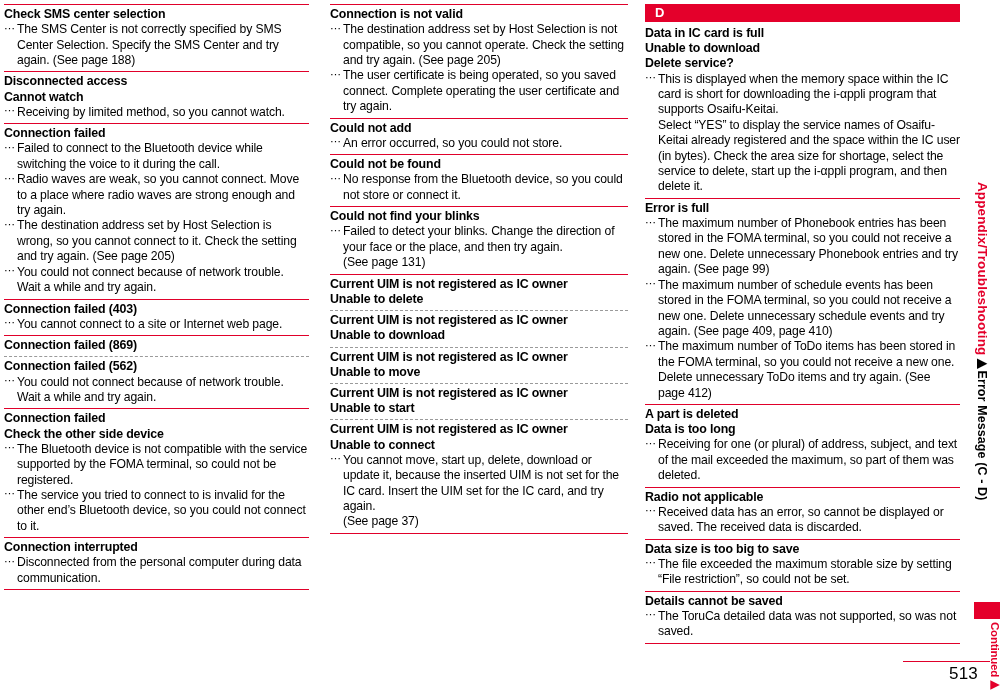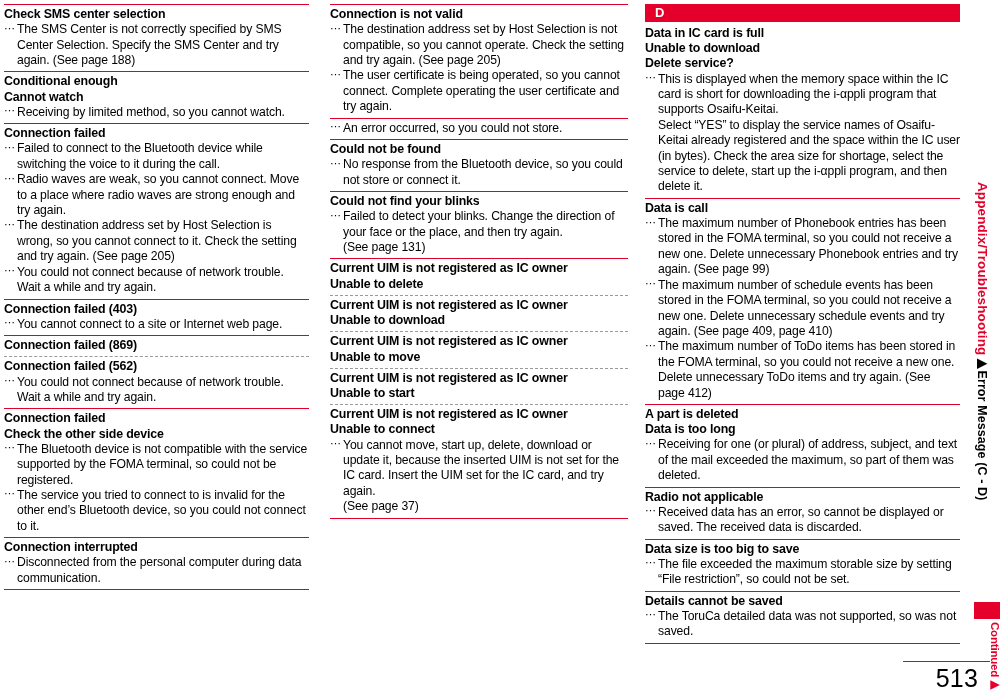--- a/index.html
+++ b/index.html
@@ -144,21 +144,21 @@
     width: 87px;
     height: 0;
     border-top: 1.2px solid #e0002a;
   }
   .page-num {
     position: absolute;
     left: 900px;
     top: 664px;
     width: 78px;
     text-align: right;
-    font-size: 25px;
+    font-size: 17px;
     font-weight: normal;
     letter-spacing: 0.2px;
     color: #000;
   }
 </style>
 </head>
 <body>
 
 <div class="page">
 
@@ -166,21 +166,21 @@
       <div class="entry">
         <div class="term">Check SMS center selection</div>
         <div class="desc">
           <span class="marker">⋯</span>
           <span class="dtext">
             <span class="sub">The SMS Center is not correctly specified by SMS Center Selection. Specify the SMS Center and try again. (See page 188)</span>
           </span>
         </div>
       </div>
       <div class="entry">
-        <div class="term">Conditional enough</div>
+        <div class="term">Disconnected access</div>
         <div class="term">Cannot watch</div>
         <div class="desc">
           <span class="marker">⋯</span>
           <span class="dtext">
             <span class="sub">Receiving by limited method, so you cannot watch.</span>
           </span>
         </div>
       </div>
       <div class="entry">
         <div class="term">Connection failed</div>
@@ -261,25 +261,26 @@
         <div class="term">Connection is not valid</div>
         <div class="desc">
           <span class="marker">⋯</span>
           <span class="dtext">
             <span class="sub">The destination address set by Host Selection is not compatible, so you cannot operate. Check the setting and try again. (See page 205)</span>
           </span>
         </div>
         <div class="desc">
           <span class="marker">⋯</span>
           <span class="dtext">
-            <span class="sub">The user certificate is being operated, so you cannot connect. Complete operating the user certificate and try again.</span>
-          </span>
-        </div>
-      </div>
-      <div class="entry">
+            <span class="sub">The user certificate is being operated, so you saved connect. Complete operating the user certificate and try again.</span>
+          </span>
+        </div>
+      </div>
+      <div class="entry">
+        <div class="term">Could not add</div>
         <div class="desc">
           <span class="marker">⋯</span>
           <span class="dtext">
             <span class="sub">An error occurred, so you could not store.</span>
           </span>
         </div>
       </div>
       <div class="entry">
         <div class="term">Could not be found</div>
         <div class="desc">
@@ -335,21 +336,21 @@
         <div class="term">Delete service?</div>
         <div class="desc">
           <span class="marker">⋯</span>
           <span class="dtext">
             <span class="sub">This is displayed when the memory space within the IC card is short for downloading the i-αppli program that supports Osaifu-Keitai.</span>
             <span class="sub">Select “YES” to display the service names of Osaifu-Keitai already registered and the space within the IC user (in bytes). Check the area size for shortage, select the service to delete, start up the i-αppli program, and then delete it.</span>
           </span>
         </div>
       </div>
       <div class="entry">
-        <div class="term">Data is call</div>
+        <div class="term">Error is full</div>
         <div class="desc">
           <span class="marker">⋯</span>
           <span class="dtext">
             <span class="sub">The maximum number of Phonebook entries has been stored in the FOMA terminal, so you could not receive a new one. Delete unnecessary Phonebook entries and try again. (See page 99)</span>
           </span>
         </div>
         <div class="desc">
           <span class="marker">⋯</span>
           <span class="dtext">
             <span class="sub">The maximum number of schedule events has been stored in the FOMA terminal, so you could not receive a new one. Delete unnecessary schedule events and try again. (See page 409, page 410)</span>

